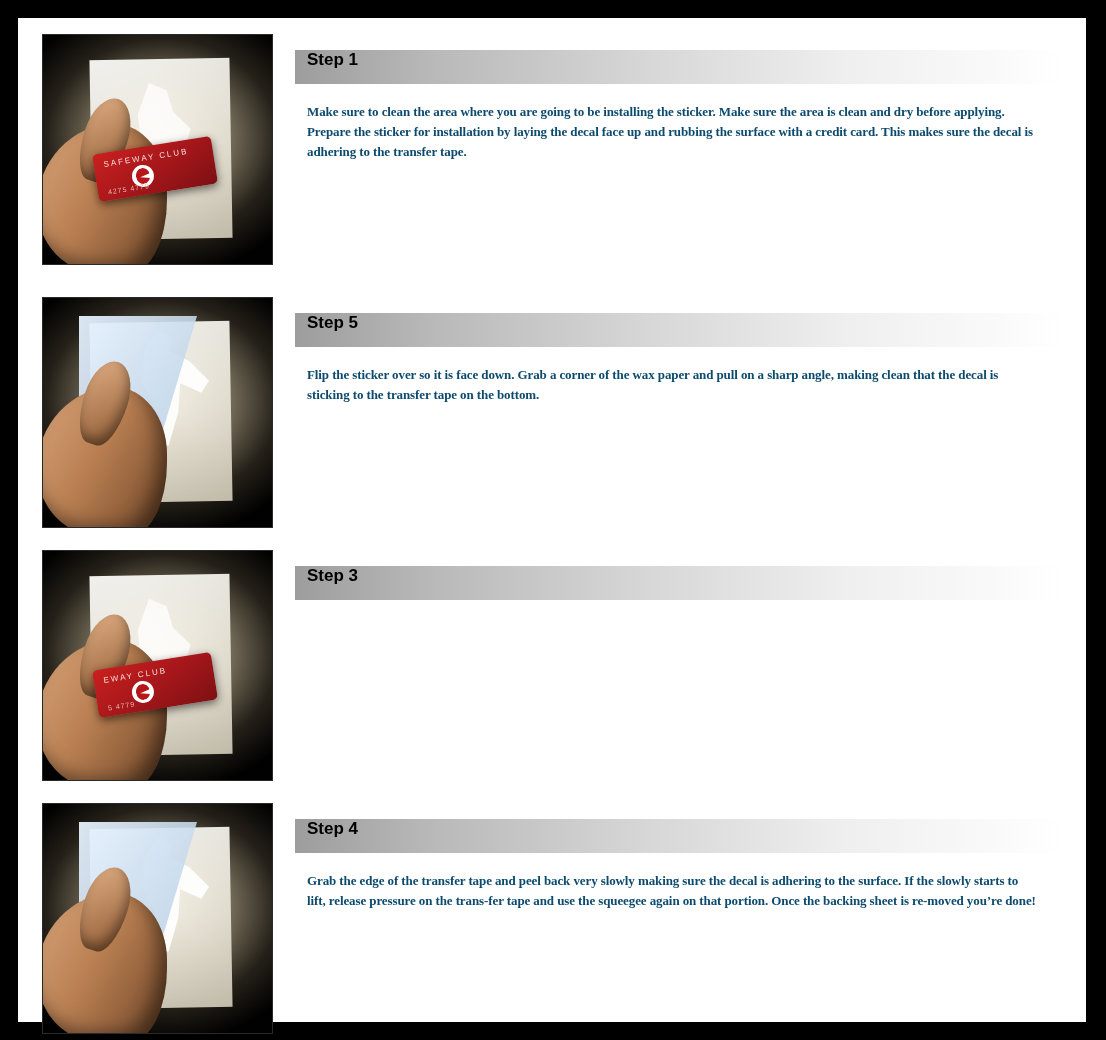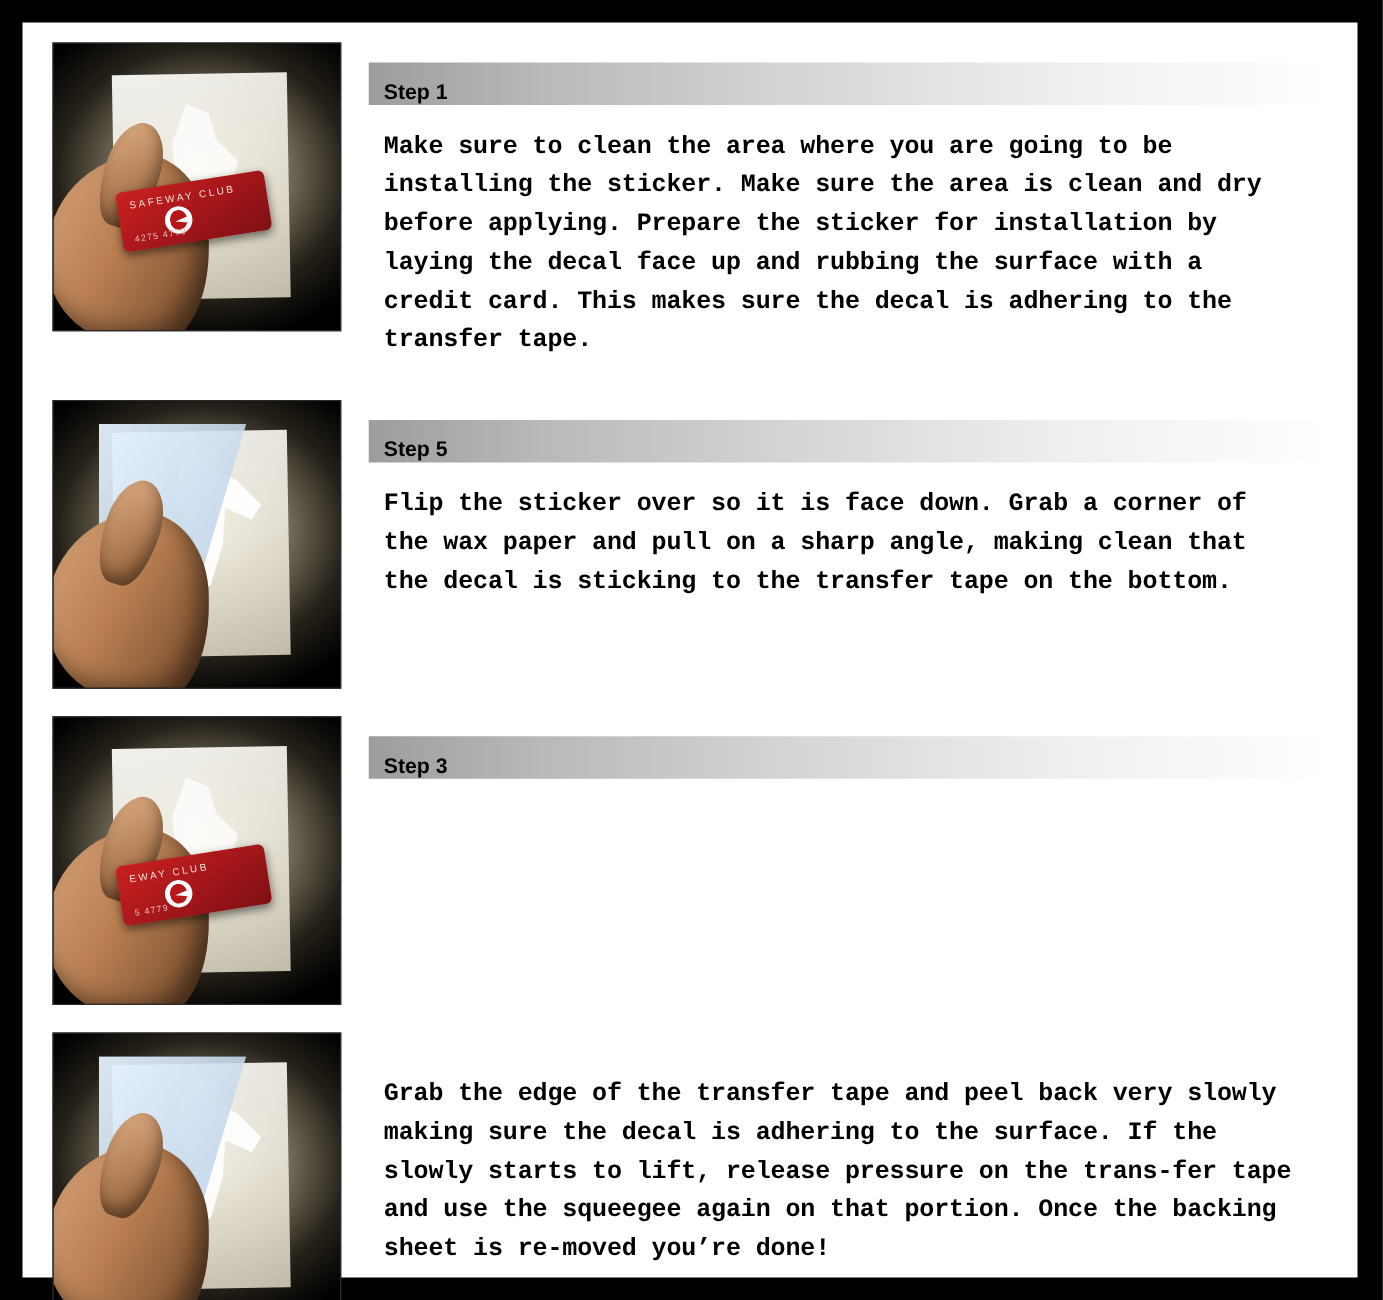--- a/index.html
+++ b/index.html
@@ -173,42 +173,42 @@
     clip-path: polygon(46% 2%, 62% 8%, 60% 20%, 80% 28%, 100% 44%, 92% 54%, 70% 46%, 68% 70%, 58% 98%, 40% 98%, 44% 66%, 30% 44%, 32% 20%);
   }
 
   .text-col {
     flex: 1 1 auto;
     padding-top: 16px;
   }
   .step-header {
     height: 34px;
     display: flex;
-    align-items: flex-end;
+    align-items: flex-start;
     padding-left: 12px;
     background: linear-gradient(to right, #9d9d9d 0%, #b9b9b9 18%, #d6d6d6 45%, #efefef 72%, #ffffff 100%);
     box-sizing: border-box;
   }
   .step-header .label {
     font-size: 17px;
     font-weight: bold;
     color: #000000;
     font-family: "Liberation Sans", sans-serif;
   }
   .step-body {
     padding: 18px 28px 0 12px;
   }
   .step-body p {
     margin: 0 0 18px 0;
-    font-size: 20px;
+    font-size: 13px;
     font-weight: bold;
     line-height: 1.55;
-    color: #000000;
+    color: #0c4a6e;
     letter-spacing: -0.1px;
-    font-family: Liberation Mono, monospace;
+    font-family: Liberation Serif, serif;
   }
   .step-body p:last-child { margin-bottom: 0; }
 
   .row-1 { margin-bottom: 32px; }
   .row-2 { margin-bottom: 22px; }
   .row-3 { margin-bottom: 22px; }
 </style>
 </head>
 <body>
 
@@ -289,20 +289,23 @@
           <div class="photo">
             <div class="glow"></div>
             <div class="sheetpaper"></div>
             <div class="silhouette"></div>
             <div class="peel"></div>
             <div class="hand"></div>
             <div class="thumb"></div>
           </div>
         </div>
         <div class="text-col">
+          <div class="step-header">
+            <span class="label">Step 4</span>
+          </div>
           <div class="step-body">
             <p>Grab the edge of the transfer tape and peel back very slowly making sure the decal is adhering to the surface.  If the slowly starts to lift, release pressure on the trans-fer tape and use the squeegee again on that portion.  Once the backing sheet is re-moved you’re done!</p>
           </div>
         </div>
       </div>
 
     </div>
   </div>
 </div>
 

